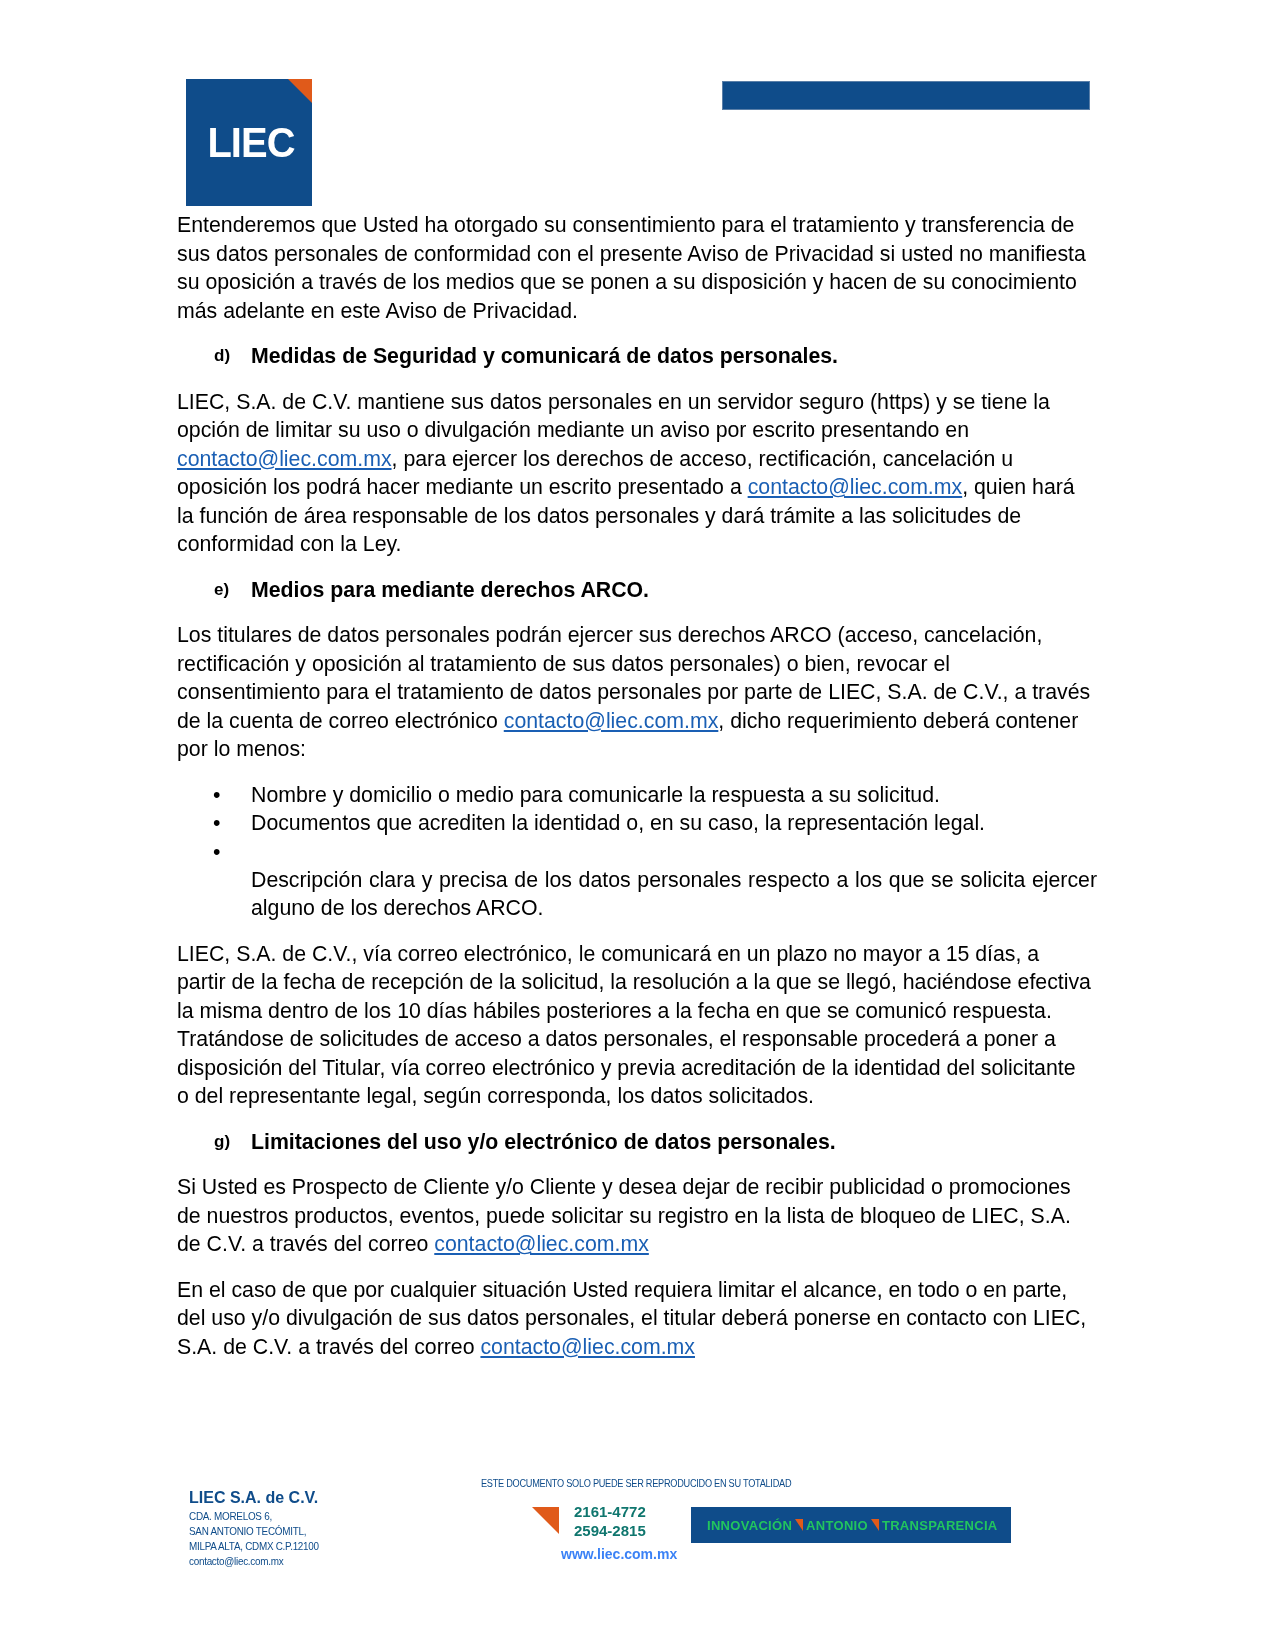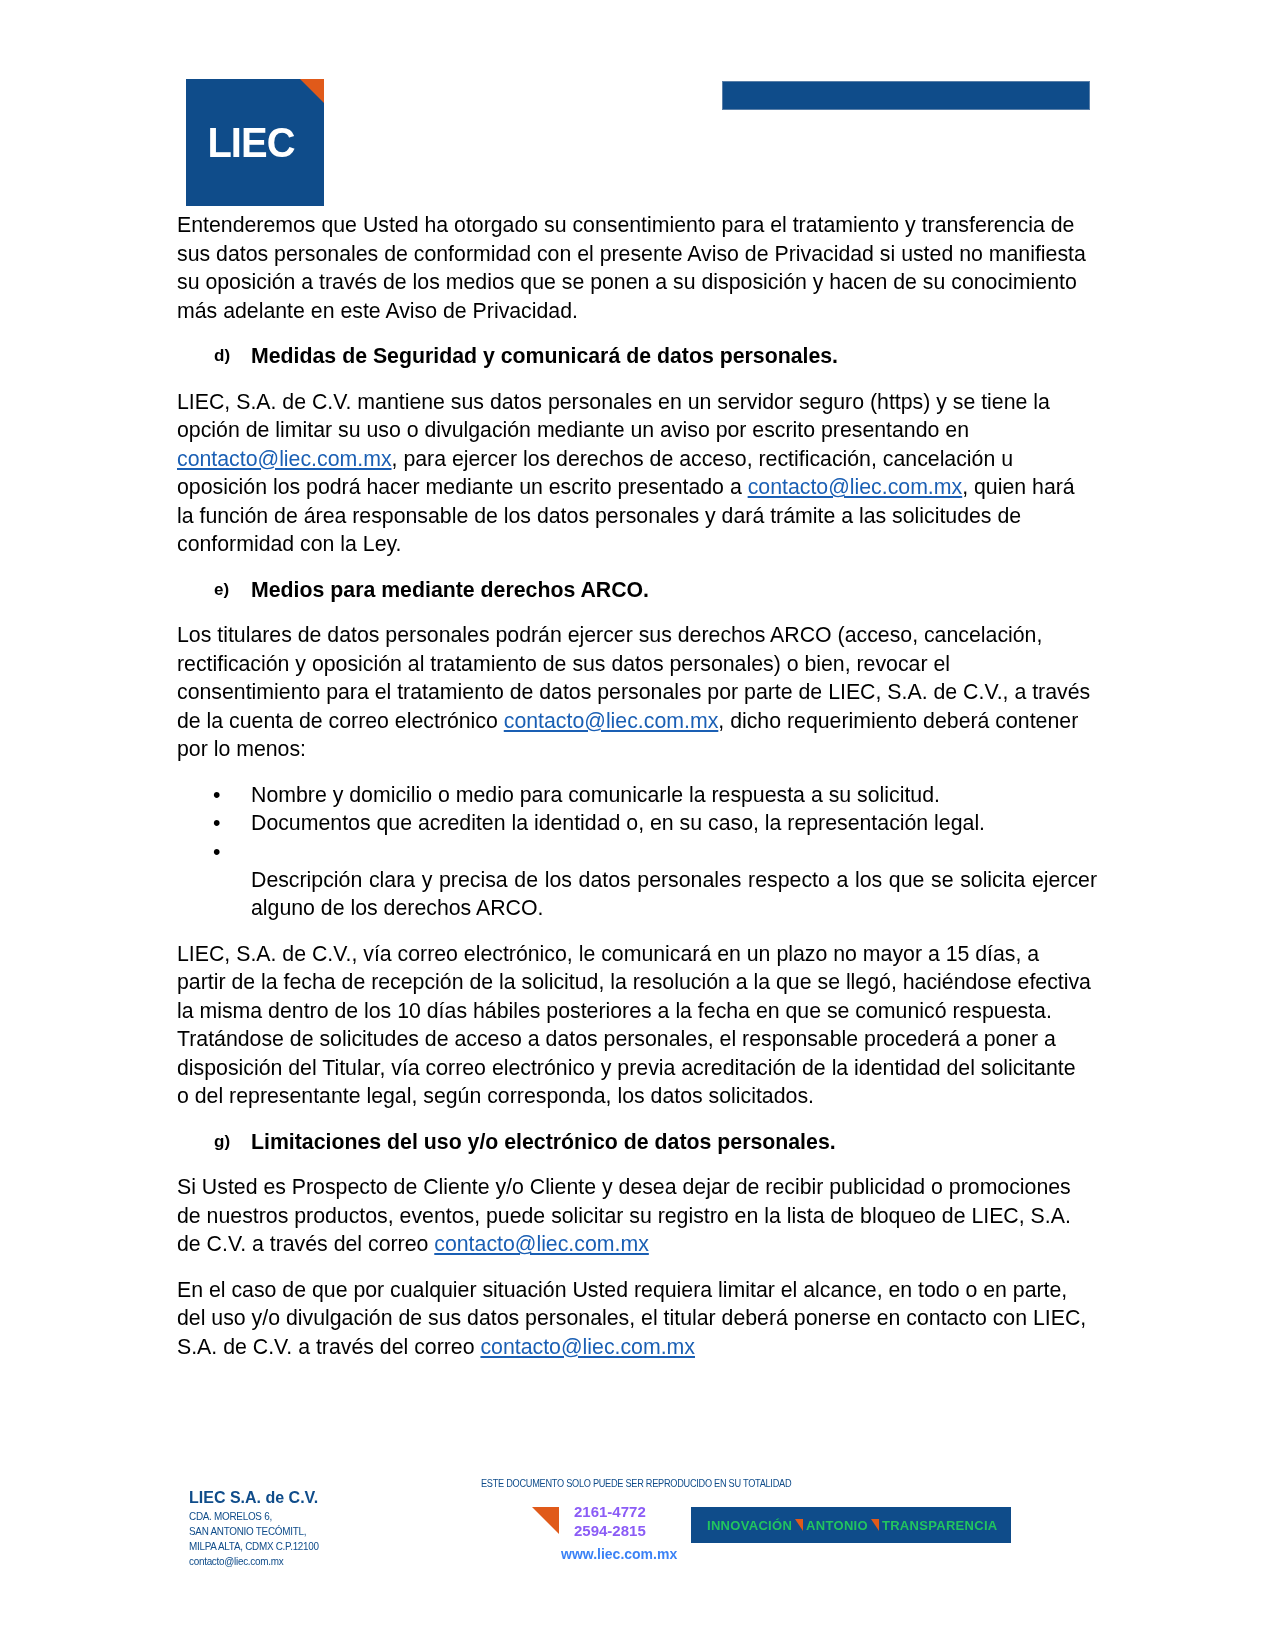--- a/index.html
+++ b/index.html
@@ -3,21 +3,21 @@
 <meta charset="utf-8">
 <style>
   html, body { margin: 0; padding: 0; background: #ffffff; }
   body {
     width: 1275px; height: 1650px; position: relative; overflow: hidden;
     font-family: "Liberation Sans", sans-serif; color: #000;
   }
   
   .logo {
     position: absolute; left: 186px; top: 79px; width: 126px; height: 127px;
-    background: #0f4c8a; overflow: hidden; padding-left: 12px;
+    background: #0f4c8a; overflow: hidden;
   }
   .logo .notch {
     position: absolute; right: 0; top: 0; width: 0; height: 0;
     border-top: 24px solid #e05a1a; border-left: 24px solid transparent;
   }
   .logo .logo-text {
     position: absolute; left: 10px; top: 40px; width: 110px;
     font-family: "Liberation Sans", sans-serif; font-weight: 700; font-size: 42px;
     color: #ffffff; letter-spacing: -1px; text-align: center; transform: scaleX(0.95);
   }
@@ -52,21 +52,21 @@
   .f-company .addr { font-size: 11px; line-height: 15px; letter-spacing: -0.3px; transform: scaleX(0.9); transform-origin: left; }
   .f-notice {
     position: absolute; left: 481px; top: 1478px; font-size: 10px; color: #0f4c8a;
     letter-spacing: -0.3px; transform: scaleX(0.92); transform-origin: left;
   }
   .f-triangle {
     position: absolute; left: 532px; top: 1507px; width: 0; height: 0;
     border-top: 27px solid #e05a1a; border-left: 27px solid transparent;
   }
   .f-phones {
-    position: absolute; left: 574px; top: 1502px; color: #8b5cf6; font-weight: 700;
+    position: absolute; left: 574px; top: 1502px; color: #0f766e; font-weight: 700;
     font-size: 15px; line-height: 19px;
   }
   .f-web {
     position: absolute; left: 561px; top: 1546px; color: #3b82f6; font-weight: 700; font-size: 14px;
   }
   .f-banner {
     position: absolute; left: 691px; top: 1507px; width: 320px; height: 36px;
     background: #0f4c8a; color: #22c55e; font-weight: 700; font-size: 13px;
     display: flex; align-items: center; padding-left: 16px; box-sizing: border-box; letter-spacing: 0.3px;
   }

